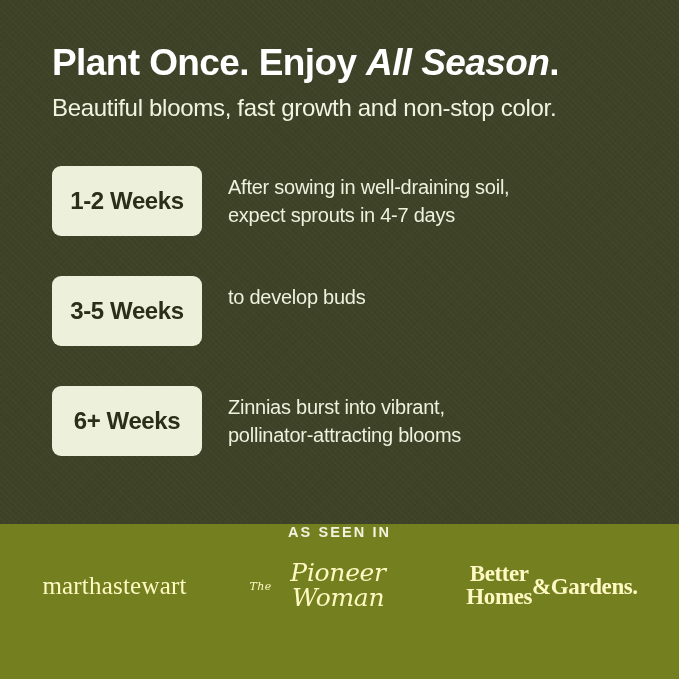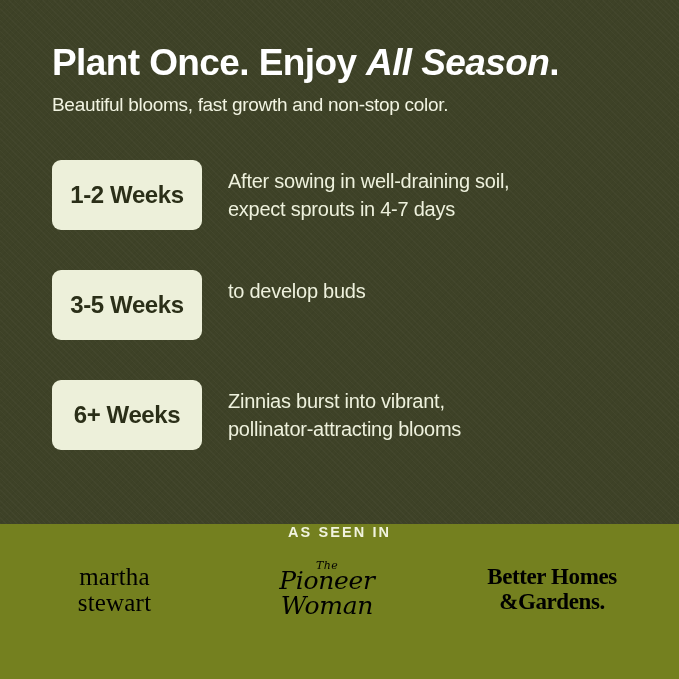--- a/index.html
+++ b/index.html
@@ -46,21 +46,21 @@
     white-space: nowrap;
   }
   .headline .em {
     font-style: italic;
   }
 
   .subhead {
     margin: 0;
     padding-top: 11px;
     color: #f2f4e2;
-    font-size: 19px;
+    font-size: 24px;
     font-weight: normal;
     line-height: 1.2;
     letter-spacing: -0.3px;
     white-space: nowrap;
   }
 
   
   .timeline {
     margin-top: 43px;
     display: flex;
@@ -132,24 +132,23 @@
     width: 100%;
     display: flex;
     align-items: center;
     justify-content: space-between;
     padding: 0 28px;
     box-sizing: border-box;
   }
 
   .logo {
     display: flex;
-    flex-direction: column;
     align-items: center;
     justify-content: center;
-    color: #000000;
+    color: #fef9c3;
     line-height: 1;
   }
 
   
   .logo-martha {
     width: 125px;
     font-family: "Liberation Serif", serif;
     font-size: 25px;
     letter-spacing: 0.2px;
     text-align: center;

